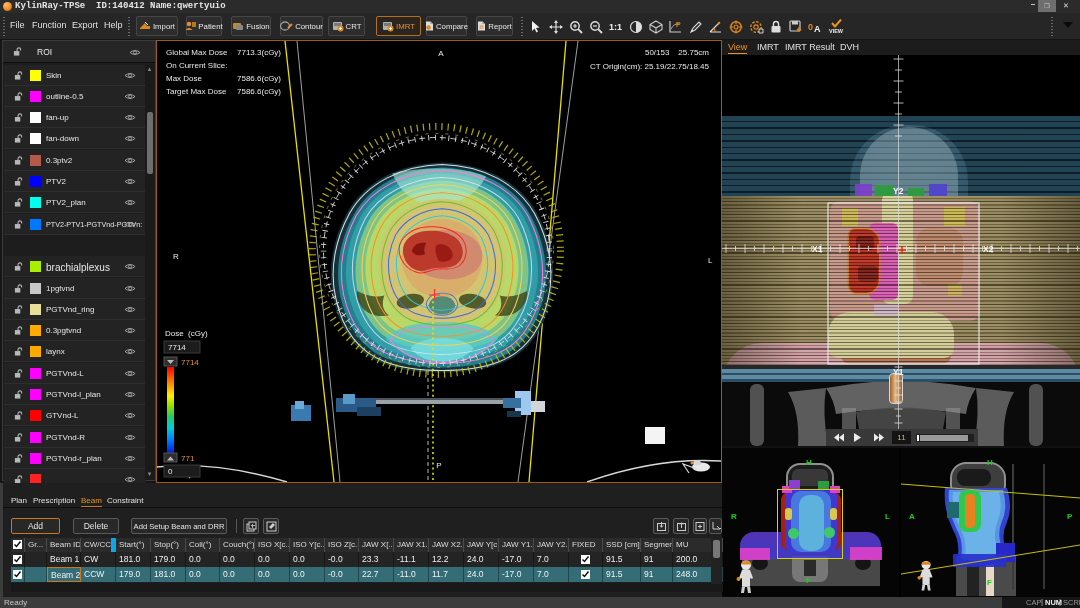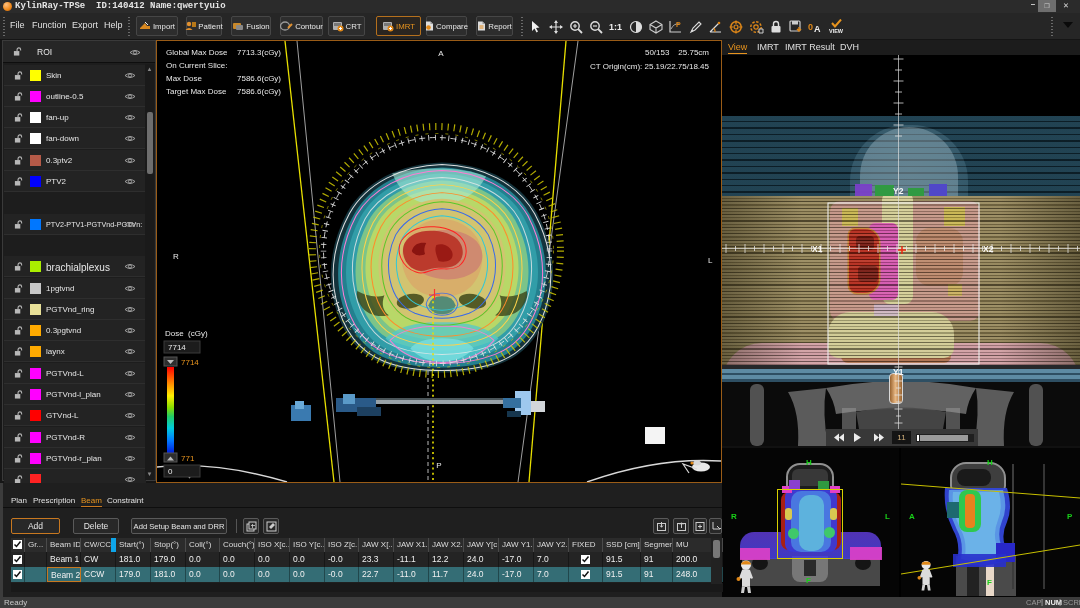--- a/index.html
+++ b/index.html
@@ -32,21 +32,21 @@
 
 #rightpanel{left:722px;top:40px;width:358px;height:557px;background:#111}
 #rtabs{position:absolute;left:0;top:0;width:358px;height:15px;background:#1c1c1c}
 .rtab{position:absolute;top:2px;font-size:9px;color:#e0e0e0}
 #drr{position:absolute;left:0;top:15px;width:358px;height:391px;background:#000;overflow:hidden}
 #bviews{position:absolute;left:0;top:408px;width:358px;height:149px;background:#000}
 
 #bottompanel{left:0;top:483px;width:722px;height:114px;background:#1f1f1f;border-left:3px solid #3c3c3c}
 .btab{position:absolute;top:13px;font-size:8px;color:#e2e2e2;white-space:nowrap}
 .bbtn{position:absolute;top:35px;height:16px;background:#282828;border:1px solid #5a5a5a;border-radius:2px;font-size:8.5px;color:#e6e6e6;display:flex;align-items:center;justify-content:center}
-.statusbar{left:0;top:597px;width:1080px;height:11px;background:#3c3c3c;font-size:8px;color:#c8c8c8}
+.statusbar{left:0;top:597px;width:1002px;height:11px;background:#3c3c3c;font-size:8px;color:#c8c8c8}
 </style></head><body>
 <div id="app">
   <div id="titlebar" class="abs">
     <div id="appicon"></div>
     <div class="txt">KylinRay-TPSe&nbsp;&nbsp;ID:140412 Name:qwertyuio</div>
     <div class="winbtn" style="left:1026px;width:14px">–</div>
     <div class="winbtn" style="left:1038px;width:18px;background:#6e6e6e">❐</div>
     <div class="winbtn" style="left:1058px;width:16px">✕</div>
   </div>
   <div id="menubar" class="abs">
@@ -271,20 +271,32 @@
           <circle cx="6" cy="5.5" r="1.6" fill="none" stroke="#aaa" stroke-width="0.9"></circle>
         </svg>
       </div>
 <div class="roirow" style="top:130.0px">
         <svg class="lockic" width="10" height="10" viewBox="0 0 10 10">
           <rect x="1" y="4.5" width="6" height="5" fill="#b8b8b8"></rect>
           <path d="M4.5 4.5 V3 a2 2 0 0 1 4 0 V4" fill="none" stroke="#b8b8b8" stroke-width="1.2"></path>
         </svg>
         <div class="swatch" style="background:#0000ff"></div>
         <span class="roiname" style="font-size:8px">PTV2</span>
+        <svg class="eye" width="12" height="11" viewBox="0 0 12 11">
+          <path d="M1 5.5 Q6 1.5 11 5.5 Q6 9.5 1 5.5 Z" fill="none" stroke="#aaa" stroke-width="0.9"></path>
+          <circle cx="6" cy="5.5" r="1.6" fill="none" stroke="#aaa" stroke-width="0.9"></circle>
+        </svg>
+      </div>
+<div class="roirow" style="top:151.3px">
+        <svg class="lockic" width="10" height="10" viewBox="0 0 10 10">
+          <rect x="1" y="4.5" width="6" height="5" fill="#b8b8b8"></rect>
+          <path d="M4.5 4.5 V3 a2 2 0 0 1 4 0 V4" fill="none" stroke="#b8b8b8" stroke-width="1.2"></path>
+        </svg>
+        <div class="swatch" style="background:#00ffee"></div>
+        <span class="roiname" style="font-size:8px">PTV2_plan</span>
         <svg class="eye" width="12" height="11" viewBox="0 0 12 11">
           <path d="M1 5.5 Q6 1.5 11 5.5 Q6 9.5 1 5.5 Z" fill="none" stroke="#aaa" stroke-width="0.9"></path>
           <circle cx="6" cy="5.5" r="1.6" fill="none" stroke="#aaa" stroke-width="0.9"></circle>
         </svg>
       </div>
 <div class="roirow" style="top:172.6px">
         <svg class="lockic" width="10" height="10" viewBox="0 0 10 10">
           <rect x="1" y="4.5" width="6" height="5" fill="#b8b8b8"></rect>
           <path d="M4.5 4.5 V3 a2 2 0 0 1 4 0 V4" fill="none" stroke="#b8b8b8" stroke-width="1.2"></path>
         </svg>

